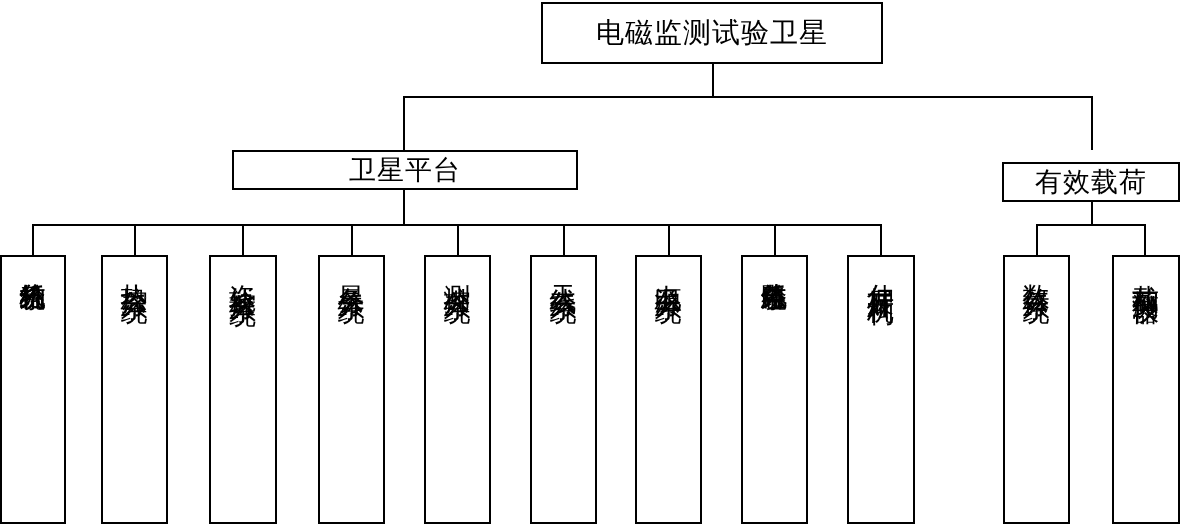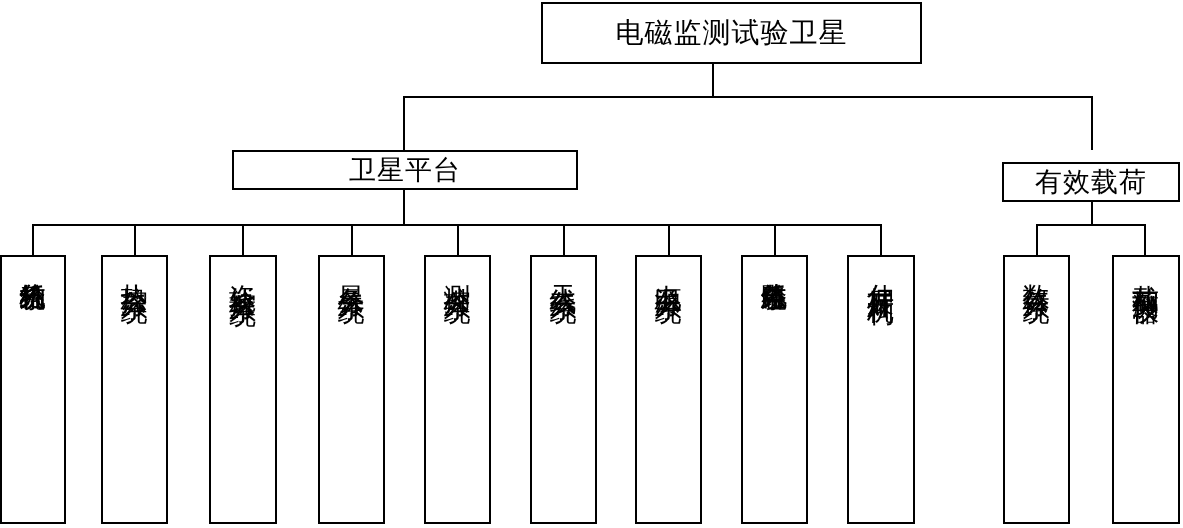--- a/index.html
+++ b/index.html
@@ -71,21 +71,21 @@
     width: 0;
     border-left: 2px solid #000000;
     z-index: 1;
   }
 </style>
 </head>
 <body>
 
 <div id="diagram-root">
 
-  <div class="node root horiz" style="left:541px; top:2px; width:381px; height:62px;">
+  <div class="node root horiz" style="left:541px; top:2px; width:342px; height:62px;">
     <span class="node-label">电磁监测试验卫星</span>
   </div>
 
   <div class="line-v" style="left:712px; top:64px; height:32px;"></div>
 
   <div class="line-h" style="left:403px; top:96px; width:690px;"></div>
 
   <div class="line-v" style="left:403px; top:96px; height:54px;"></div>
 
   <div class="line-v" style="left:1091px; top:96px; height:54px;"></div>

